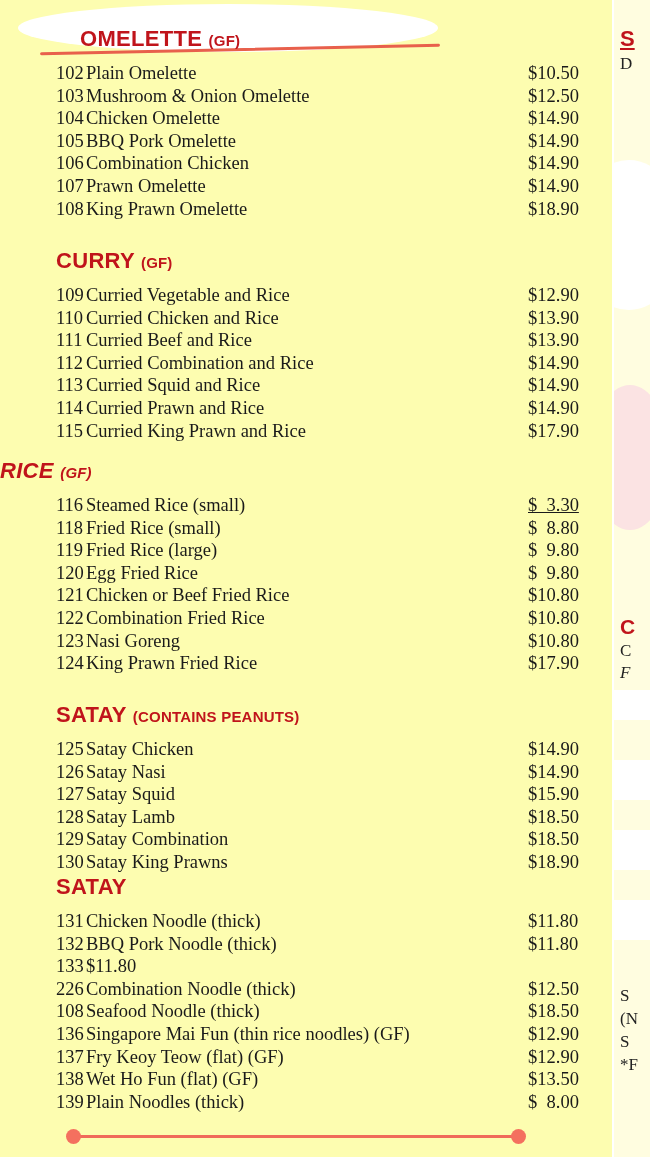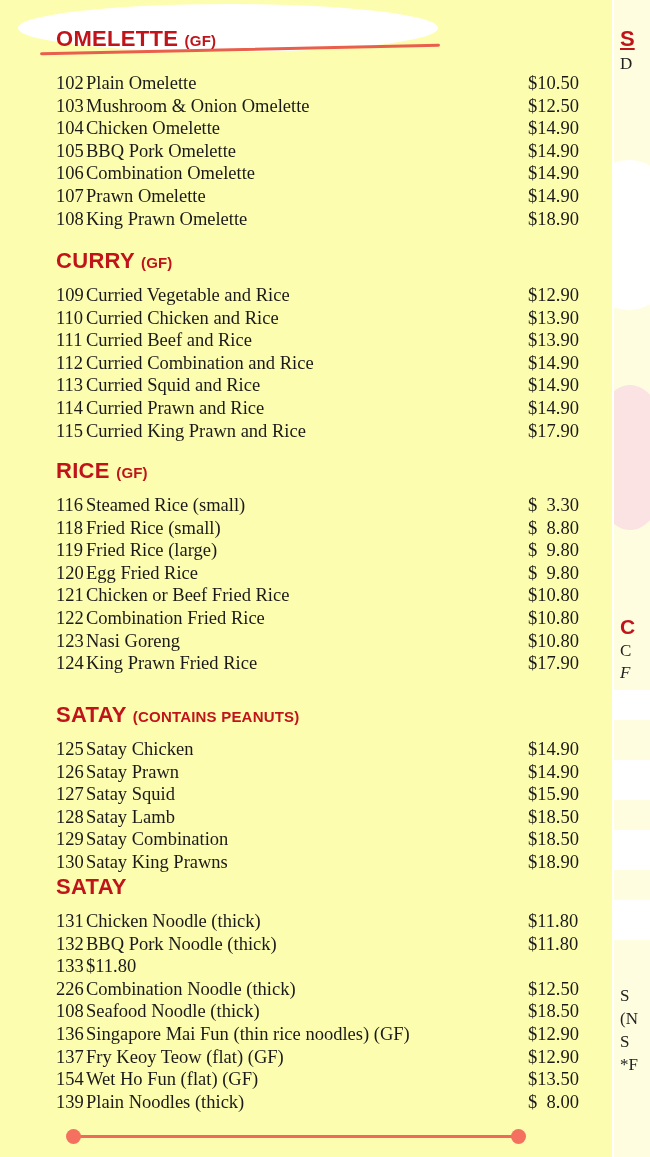--- a/index.html
+++ b/index.html
@@ -163,22 +163,22 @@
 </head>
 <body>
 
 <div class="page">
 
   <div class="swoosh"></div>
   <div class="swoosh-line"></div>
 
   <div class="content" id="content">
       <div class="section" style="position: absolute; left: 0px; top: 26px; width: 600px;">
-        <div class="sec-head" style="margin-left: 56px;"><span>OMELETTE</span> <span class="sub">(GF)</span></div>
-        <div class="items" style="margin-top: 20px;">
+        <div class="sec-head" style="margin-left: 80px;"><span>OMELETTE</span> <span class="sub">(GF)</span></div>
+        <div class="items" style="margin-top: 10px;">
           <div class="item">
             <span class="num">102</span>
             <span class="name">Plain Omelette</span>
             <span class="price" style="white-space: pre;">$10.50</span>
           </div>
           <div class="item">
             <span class="num">103</span>
             <span class="name">Mushroom &amp; Onion Omelette</span>
             <span class="price" style="white-space: pre;">$12.50</span>
           </div>
@@ -187,21 +187,21 @@
             <span class="name">Chicken Omelette</span>
             <span class="price" style="white-space: pre;">$14.90</span>
           </div>
           <div class="item">
             <span class="num">105</span>
             <span class="name">BBQ Pork Omelette</span>
             <span class="price" style="white-space: pre;">$14.90</span>
           </div>
           <div class="item">
             <span class="num">106</span>
-            <span class="name">Combination Omelette</span>
+            <span class="name">Combination Chicken</span>
             <span class="price" style="white-space: pre;">$14.90</span>
           </div>
           <div class="item">
             <span class="num">107</span>
             <span class="name">Prawn Omelette</span>
             <span class="price" style="white-space: pre;">$14.90</span>
           </div>
           <div class="item">
             <span class="num">108</span>
             <span class="name">King Prawn Omelette</span>
@@ -243,26 +243,26 @@
             <span class="price" style="white-space: pre;">$14.90</span>
           </div>
           <div class="item">
             <span class="num">115</span>
             <span class="name">Curried King Prawn and Rice</span>
             <span class="price" style="white-space: pre;">$17.90</span>
           </div>
         </div>
       </div>
       <div class="section" style="position: absolute; left: 0px; top: 458px; width: 600px;">
-        <div class="sec-head" style="margin-left: 56px;"><span>RICE</span> <span class="sub">(GF)</span></div>
+        <div class="sec-head" style=" font-style: italic;"><span>RICE</span> <span class="sub">(GF)</span></div>
         <div class="items" style="margin-top: 10px;">
           <div class="item">
             <span class="num">116</span>
             <span class="name">Steamed Rice (small)</span>
-            <span class="price" style="white-space: pre;">$  3.30</span>
+            <span class="price" style="white-space: pre; text-decoration: underline;">$  3.30</span>
           </div>
           <div class="item">
             <span class="num">118</span>
             <span class="name">Fried Rice (small)</span>
             <span class="price" style="white-space: pre;">$  8.80</span>
           </div>
           <div class="item">
             <span class="num">119</span>
             <span class="name">Fried Rice (large)</span>
             <span class="price" style="white-space: pre;">$  9.80</span>
@@ -297,21 +297,21 @@
       <div class="section" style="position: absolute; left: 0px; top: 702px; width: 600px;">
         <div class="sec-head" style="margin-left: 56px;"><span>SATAY</span> <span class="sub">(CONTAINS PEANUTS)</span></div>
         <div class="items" style="margin-top: 10px;">
           <div class="item">
             <span class="num">125</span>
             <span class="name">Satay Chicken</span>
             <span class="price" style="white-space: pre;">$14.90</span>
           </div>
           <div class="item">
             <span class="num">126</span>
-            <span class="name">Satay Prawn</span>
+            <span class="name">Satay Nasi</span>
             <span class="price" style="white-space: pre;">$14.90</span>
           </div>
           <div class="item">
             <span class="num">127</span>
             <span class="name">Satay Squid</span>
             <span class="price" style="white-space: pre;">$15.90</span>
           </div>
           <div class="item">
             <span class="num">128</span>
             <span class="name">Satay Lamb</span>
@@ -360,21 +360,21 @@
             <span class="num">136</span>
             <span class="name">Singapore Mai Fun (thin rice noodles) (GF)</span>
             <span class="price" style="white-space: pre;">$12.90</span>
           </div>
           <div class="item">
             <span class="num">137</span>
             <span class="name">Fry Keoy Teow (flat) (GF)</span>
             <span class="price" style="white-space: pre;">$12.90</span>
           </div>
           <div class="item">
-            <span class="num">154</span>
+            <span class="num">138</span>
             <span class="name">Wet Ho Fun (flat) (GF)</span>
             <span class="price" style="white-space: pre;">$13.50</span>
           </div>
           <div class="item">
             <span class="num">139</span>
             <span class="name">Plain Noodles (thick)</span>
             <span class="price" style="white-space: pre; margin-left: 11px;">$  8.00</span>
           </div>
         </div>
       </div>

